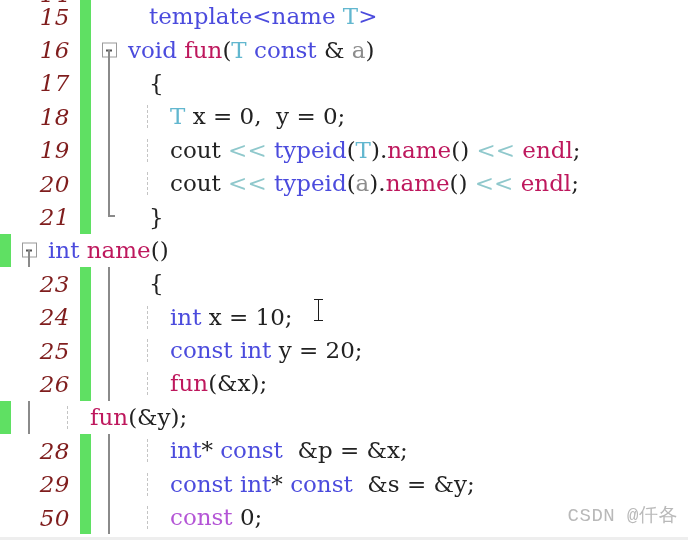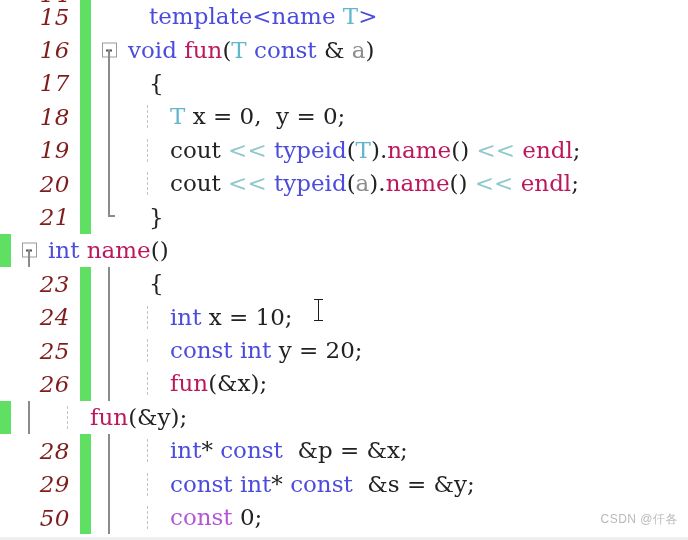--- a/index.html
+++ b/index.html
@@ -159,22 +159,22 @@
   #caret .stem { position:absolute; left:4px; top:2px; width:1.4px; height:20px; background:#1c1c1c; }
   #caret .bart { position:absolute; left:0px; top:1px; width:9px; height:1.4px; background:#1c1c1c; }
   #caret .barb { position:absolute; left:0px; bottom:1px; width:9px; height:1.4px; background:#1c1c1c; }
 
   
   #watermark {
     position: absolute;
     right: 10px;
     bottom: 12px;
     color: #b9b9b9;
-    font-size: 12px;
-    font-family: Liberation Sans, sans-serif;
+    font-size: 19px;
+    font-family: Liberation Mono, monospace;
     letter-spacing: 0.5px;
   }
 
   
   #toprow {
     position: absolute;
     left: 0; top: -19px;
     width: 688px; height: 26px;
     overflow: hidden;
   }

